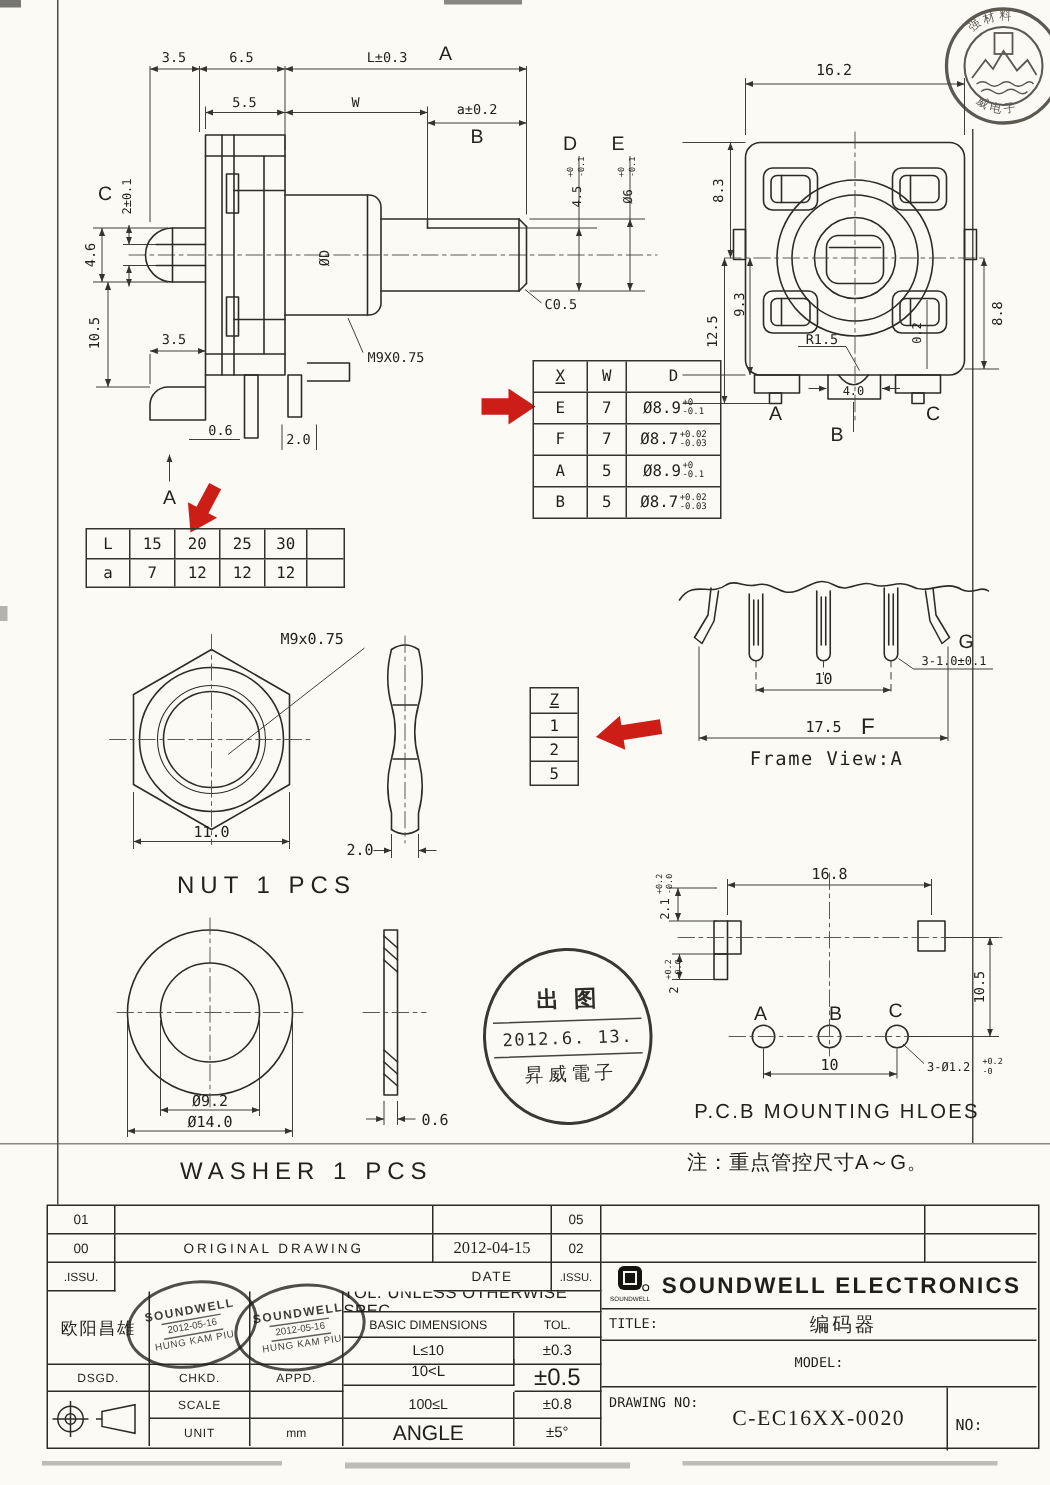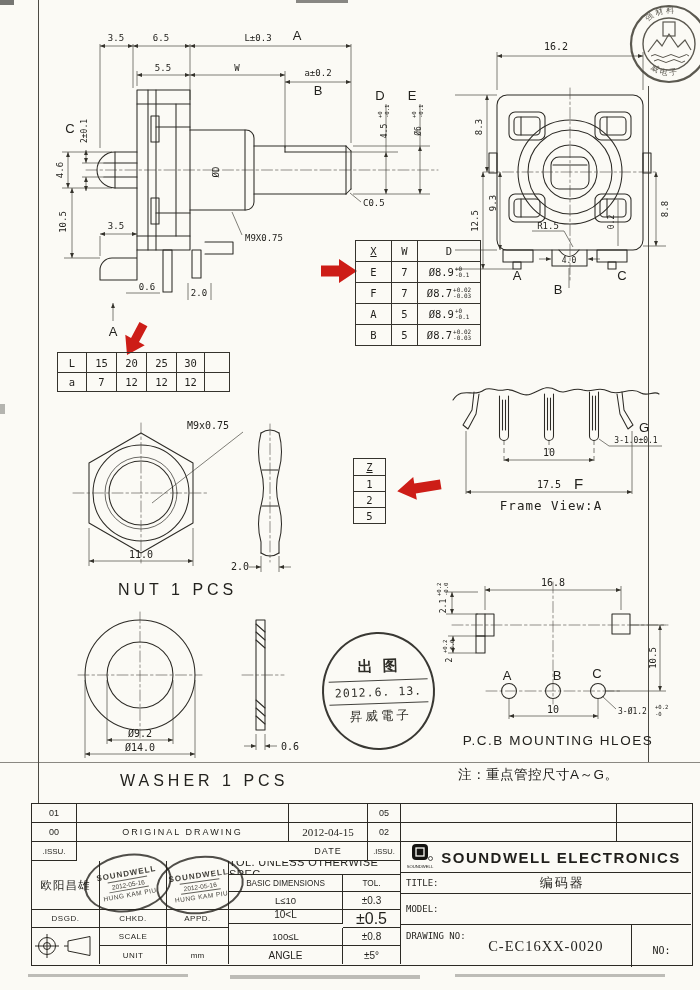--- a/index.html
+++ b/index.html
@@ -556,48 +556,48 @@
 
     <div class="cell hv" style="left:197px;top:57px;width:172px;height:14px;font-size:11px;letter-spacing:.4px">TOL. UNLESS OTHERWISE SPEC.</div>
     <div class="cell" style="left:197px;top:71px;width:114px;height:17px;font-size:8.2px">BASIC DIMENSIONS</div>
     <div class="cell hv" style="left:311px;top:71px;width:58px;height:17px;font-size:8.2px">TOL.</div>
     <div class="cell" style="left:197px;top:88px;width:114px;height:18px;font-size:9.5px">L≤10</div>
     <div class="cell hv" style="left:311px;top:88px;width:58px;height:18px;font-size:10px">±0.3</div>
     <div class="cell" style="left:197px;top:102px;width:114px;height:18px;font-size:10px">10&lt;L</div>
     <div class="cell hv" style="left:311px;top:106px;width:58px;height:18px;font-size:16px">±0.5</div>
     <div class="cell" style="left:197px;top:124px;width:114px;height:18px;font-size:9.5px">100≤L</div>
     <div class="cell hv" style="left:311px;top:124px;width:58px;height:18px;font-size:10px">±0.8</div>
-    <div class="cell" style="left:197px;top:142px;width:114px;height:18px;border-bottom:none;font-size:10px">ANGLE</div>
+    <div class="cell" style="left:197px;top:142px;width:114px;height:18px;border-bottom:none;font-size:14px">ANGLE</div>
     <div class="cell hv" style="left:311px;top:142px;width:58px;height:18px;border-bottom:none;font-size:10px">±5°</div>
 
     <div class="cell" style="left:369px;top:0;width:216px;height:19px"></div>
     <div class="cell" style="left:585px;top:0;width:74px;height:19px;border-right:none"></div>
     <div class="cell" style="left:369px;top:19px;width:216px;height:19px"></div>
     <div class="cell" style="left:585px;top:19px;width:74px;height:19px;border-right:none"></div>
     <div class="cell" style="left:369px;top:69px;width:290px;height:21px;border-right:none;justify-content:flex-start;padding:0 5px">
       <span style="font:9px 'DejaVu Sans Mono',monospace">TITLE:</span>
       <span style="flex:1;text-align:center;font-size:13px;letter-spacing:2px">编码器</span>
     </div>
     <div class="cell" style="left:369px;top:38px;width:290px;height:31px;border-right:none;justify-content:flex-start;padding:0 4px">
       <svg width="30" height="28" viewBox="0 0 30 28">
         <rect x="7" y="1" width="16" height="16" rx="4" fill="#141310"></rect>
         <rect x="11" y="5" width="8" height="8" fill="none" stroke="#fbfaf5" stroke-width="1.3"></rect>
         <circle cx="25.5" cy="15.5" r="2" fill="none" stroke="#141310" stroke-width=".7"></circle>
         <text x="15" y="24.5" text-anchor="middle" style="font:4.2px 'Liberation Sans',sans-serif;fill:#141310">SOUNDWELL</text>
       </svg>
       <div style="flex:1;text-align:center;font-size:15px;font-weight:600;letter-spacing:1.5px">SOUNDWELL ELECTRONICS</div>
     </div>
-    <div class="cell" style="left:369px;top:90px;width:290px;height:31px;border-right:none;flex-direction:column;align-items:flex-start;padding:2px 5px">
+    <div class="cell" style="left:369px;top:90px;width:290px;height:31px;border-right:none;flex-direction:row;align-items:center;padding:2px 5px">
       <span style="font:9px 'DejaVu Sans Mono',monospace">MODEL:</span>
     </div>
     <div class="cell" style="left:369px;top:121px;width:231px;height:42px;border-bottom:none;justify-content:flex-start;padding:0 5px">
       <span style="font:9px 'DejaVu Sans Mono',monospace;align-self:flex-start;padding-top:6px">DRAWING NO:</span>
       <span class="serifv" style="flex:1;text-align:center;font-size:14.5px;letter-spacing:1px">C-EC16XX-0020</span>
     </div>
-    <div class="cell" style="left:600px;top:121px;width:59px;height:42px;border-right:none;border-bottom:none;justify-content:center;padding:8px 5px 0">
+    <div class="cell" style="left:600px;top:121px;width:59px;height:42px;border-right:none;border-bottom:none;justify-content:flex-start;padding:8px 5px 0">
       <span style="font:10px 'DejaVu Sans Mono',monospace">NO:</span>
     </div>
   </div>
 
   <div class="oval" style="left:84px;top:854px;width:88px;height:58px;transform:rotate(-10deg)">
     <span class="l1">SOUNDWELL</span>
     <span class="l2">2012-05-16</span>
     <span class="l3">HUNG KAM PIU</span>
   </div>
   <div class="oval" style="left:156px;top:856px;width:88px;height:58px;transform:rotate(-8deg)">

